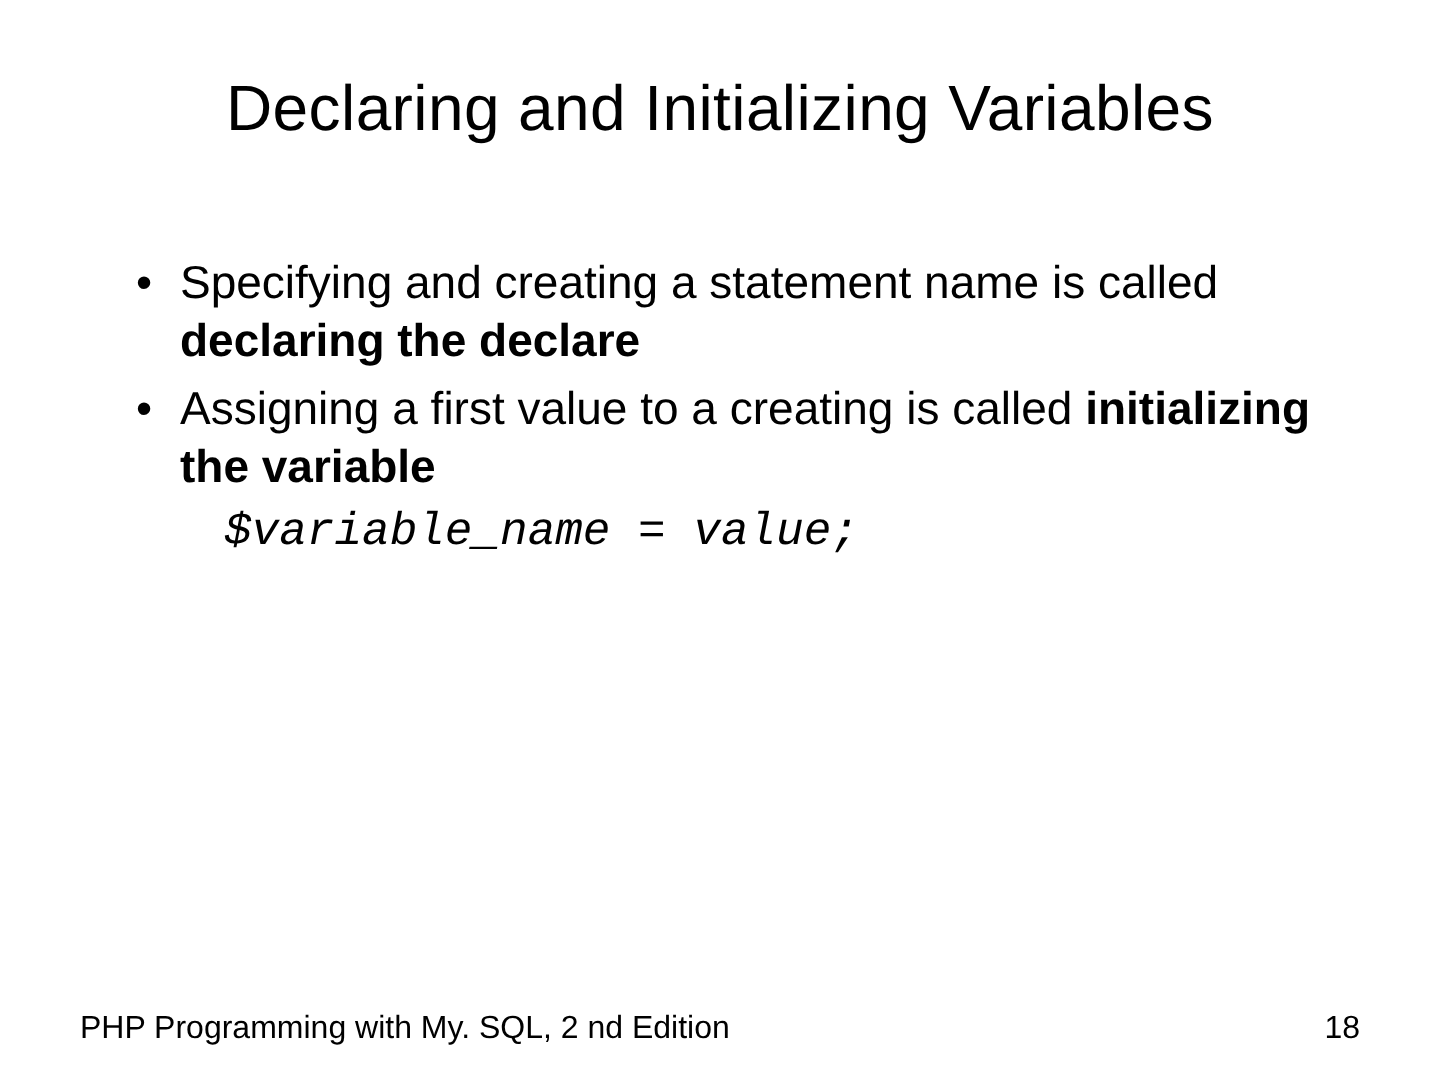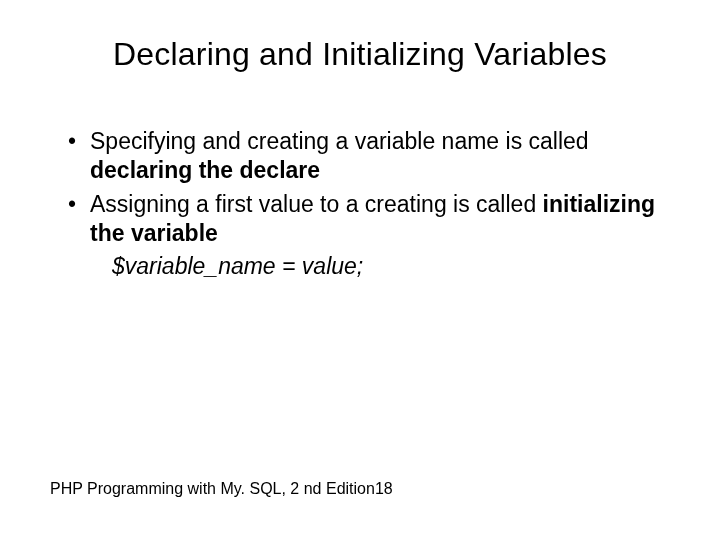--- a/index.html
+++ b/index.html
@@ -3,32 +3,32 @@
 <meta charset="utf-8">
 <style>
   * { margin: 0; padding: 0; box-sizing: border-box; }
   html, body { width: 720px; height: 540px; background: #fff; font-family: Arial, Helvetica, sans-serif; color: #000; }
   .slide { width: 720px; height: 540px; position: relative; padding: 30px 40px 0 40px; }
   .title { font-size: 32px; font-weight: 400; text-align: center; margin-top: 6px; margin-bottom: 54px; letter-spacing: 0.2px; }
   .bullets { list-style: none; padding-left: 28px; }
   .bullets li { font-size: 23px; line-height: 1.28; margin-bottom: 4px; position: relative; padding-left: 22px; }
   .bullets li::before { content: "•"; position: absolute; left: 0; top: 0; font-size: 23px; }
   .bullets li b { font-weight: 700; }
-  .code-line { font-family: Liberation Sans, sans-serif; font-style: italic; font-size: 23px; margin-left: 72px; margin-top: 2px; }
-  .footer { position: absolute; bottom: 42px; left: 40px; right: 40px; display: flex; font-size: 16px; margin-left: 10px; }
+  .code-line { font-family: Liberation Mono, monospace; font-style: italic; font-size: 23px; margin-left: 72px; margin-top: 2px; }
+  .footer { position: absolute; bottom: 16px; left: 40px; right: 40px; display: flex; justify-content: space-between; font-size: 16px; }
 </style>
 </head>
 <body>
 
 <div class="slide">
   <h1 class="title">Declaring and Initializing Variables</h1>
 
   <ul class="bullets">
     <li>
-      <span>Specifying and creating a variable name is called </span><b>declaring the declare</b>
+      <span>Specifying and creating a statement name is called </span><b>declaring the declare</b>
     </li>
     <li>
       <span>Assigning a first value to a creating is called </span><b>initializing the variable</b>
     </li>
   </ul>
 
   <div class="code-line">$variable_name = value;</div>
 
   <div class="footer">
     <span>PHP Programming with My. SQL, 2 nd Edition</span>

